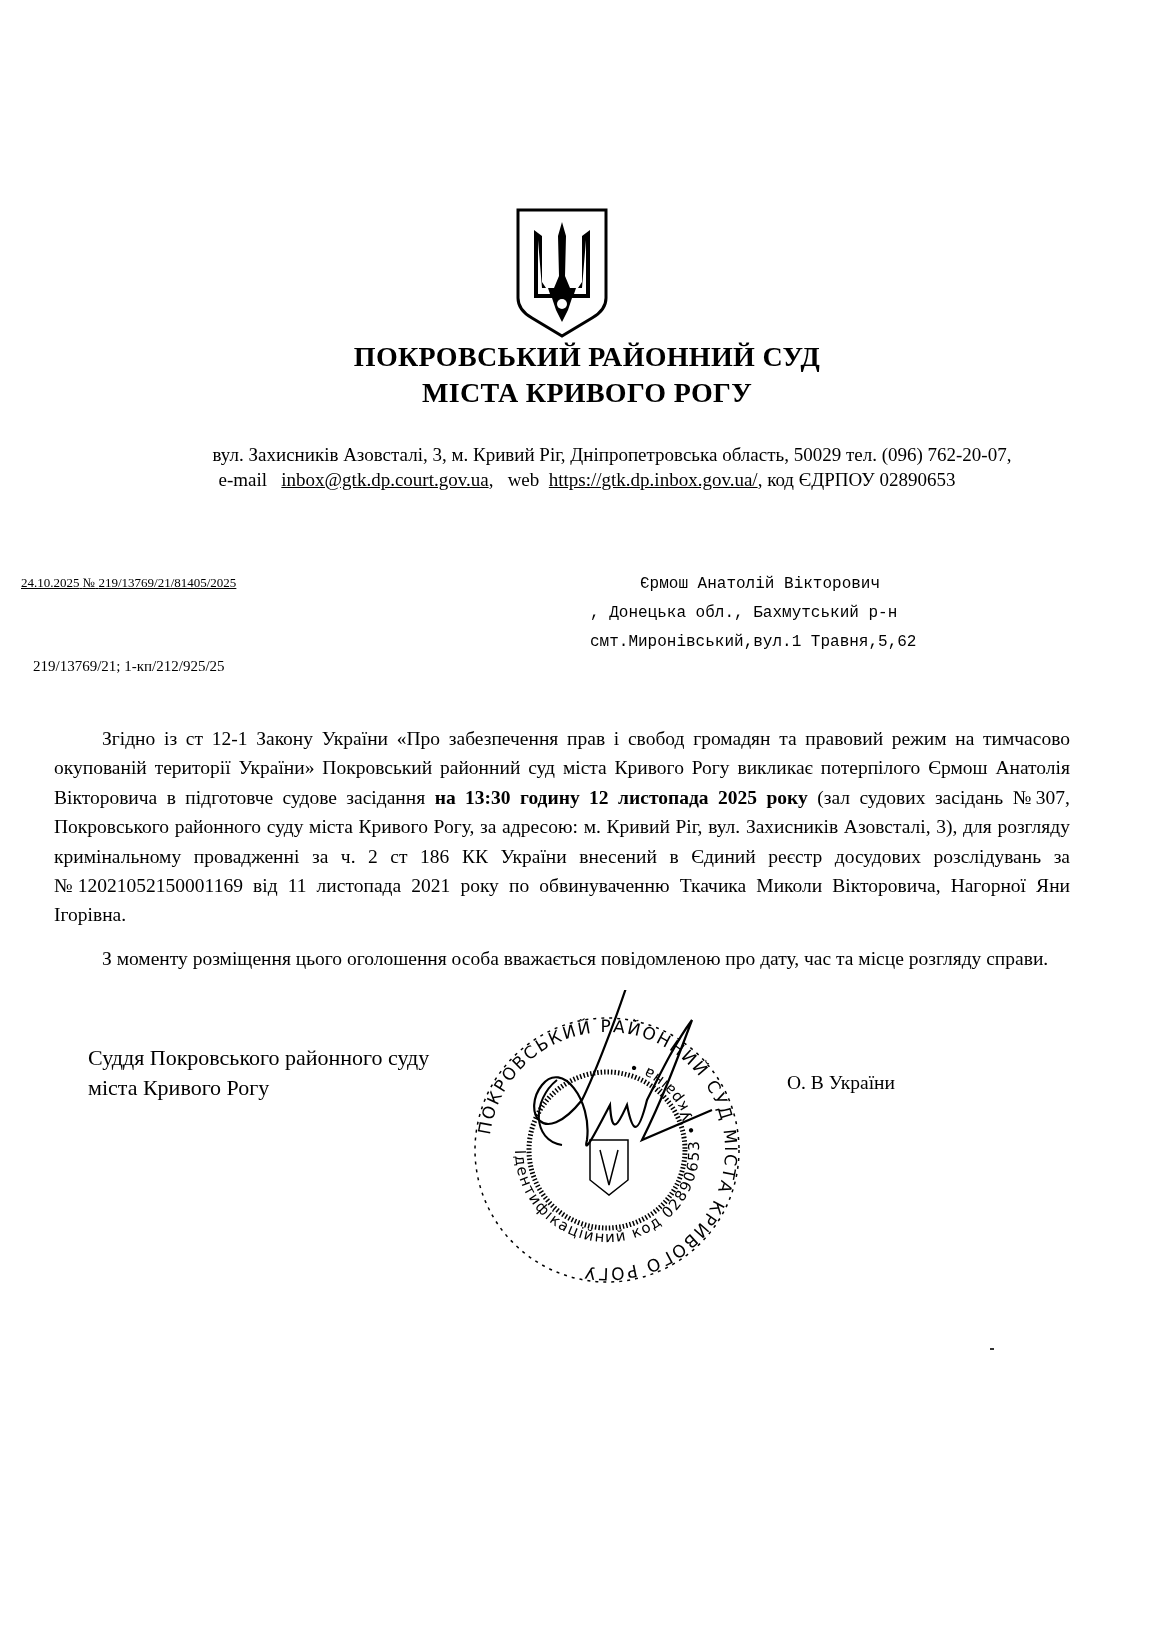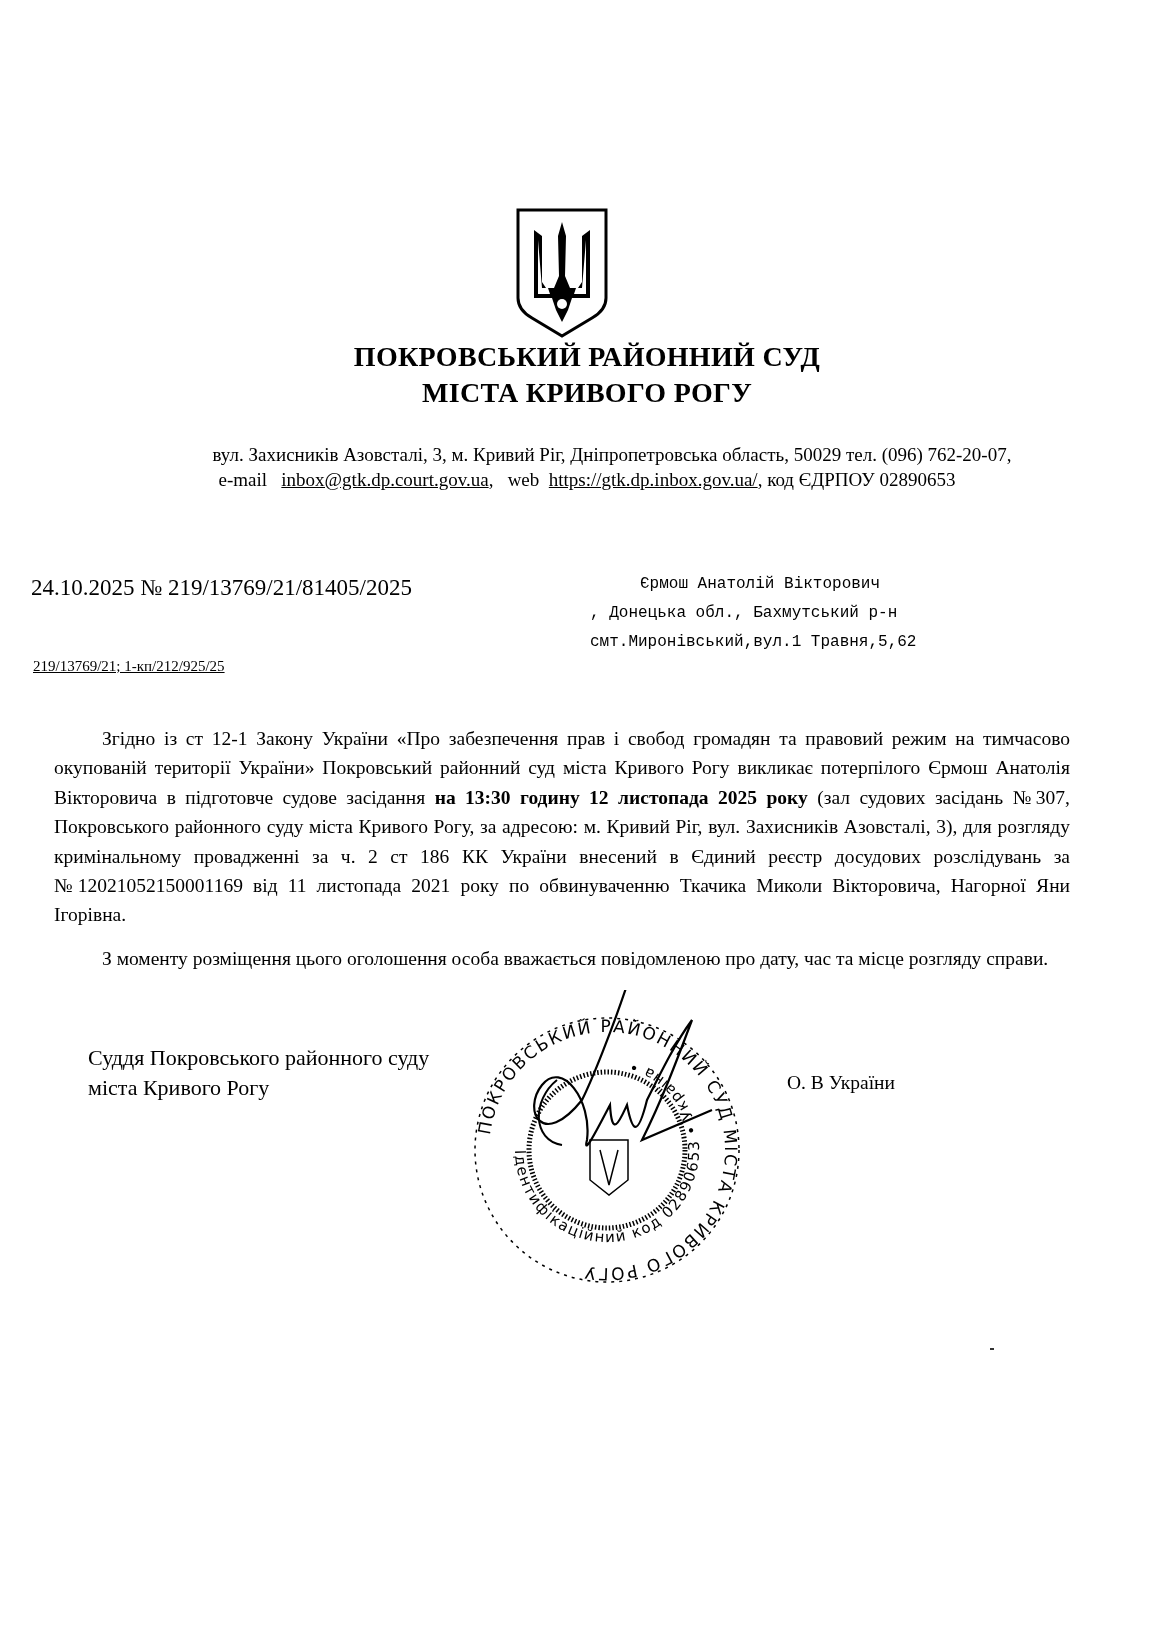--- a/index.html
+++ b/index.html
@@ -8,25 +8,25 @@
   .abs { position: absolute; }
   #emblem { left: 512px; top: 206px; width: 100px; height: 134px; }
   .court-name { left: 0; width: 1174px; text-align: center; font-weight: bold;
                 font-size: 28px; letter-spacing: 0.3px; line-height: 34px; }
   #court-line-1 { top: 340px; }
   #court-line-2 { top: 376px; }
   .contacts { left: 0; width: 1174px; text-align: center; font-size: 19px; line-height: 24px; }
   #contacts-line-1 { top: 443px; padding-left: 25px; }
   #contacts-line-2 { top: 468px; }
   .u { text-decoration: underline; }
-  #ref-line { left: 31px; top: 575px; font-size: 23px; }
+  #ref-line { left: 21px; top: 575px; font-size: 13px; text-decoration: underline; }
   #recipient { left: 590px; top: 570px; font-family: Liberation Mono, monospace; font-size: 16px; line-height: 29px; }
   #recipient .r1 { padding-left: 50px; display:block; }
   #recipient .r2, #recipient .r3 { display:block; }
-  #case-ids { left: 33px; top: 658px; font-size: 15px; text-decoration: underline; }
+  #case-ids { left: 33px; top: 658px; font-size: 15px; }
   #body { left: 40px; top: 710px; width: 1044px; font-size: 19.5px; line-height: 29.4px; text-align: justify; }
   #body p { margin: 14px; text-indent: 48px; }
   #body b { font-weight: bold; }
   #signature-block { left: 88px; top: 1043px; font-size: 22px; line-height: 30px; }
   #judge-name { left: 787px; top: 1072px; font-size: 19.5px; }
   #seal { left: 462px; top: 990px; width: 290px; height: 300px; }
   .speck { width: 4px; height: 2px; background: #333; }
 </style>
 </head>
 <body>

